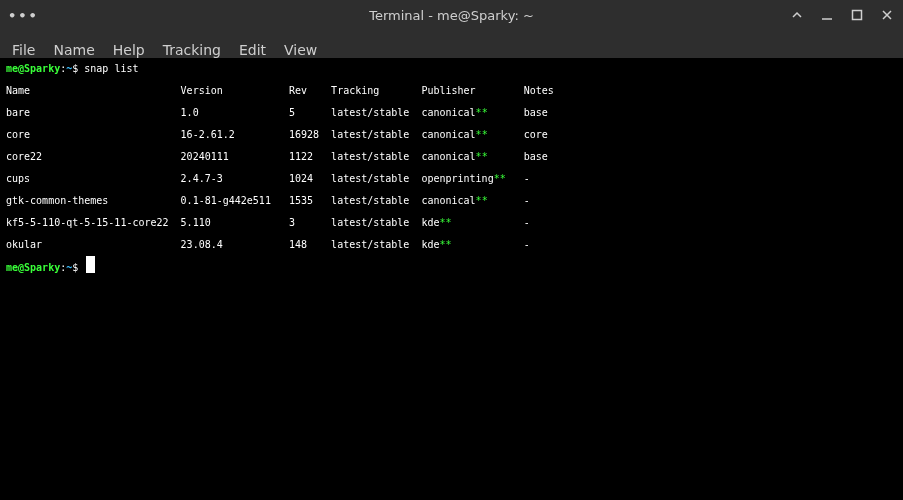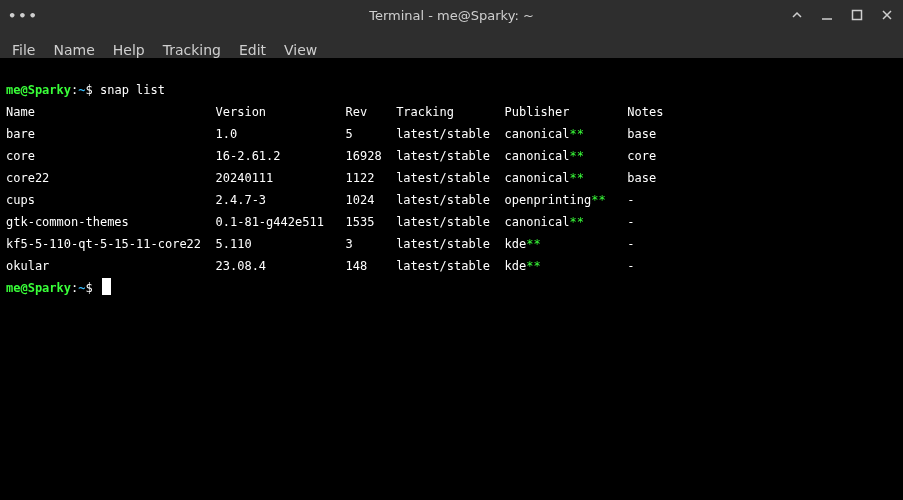--- a/index.html
+++ b/index.html
@@ -31,23 +31,23 @@
       align-items: flex-end;
       gap: 18px;
       padding: 0 12px;
       background: #2e2e2e;
       font-size: 14px;
     }
     .menubar .menu-item { color: #cfcfcf; cursor: pointer; }
     .terminal {
       background: #000;
       height: calc(500px - 30px - 28px);
-      padding: 21px 6px;
+      padding: 0 6px;
       font-family: "DejaVu Sans Mono", "Liberation Mono", monospace;
-      font-size: 12px;
+      font-size: 10px;
       line-height: 22px;
       color: #fff;
       white-space: pre;
       overflow: hidden;
     }
     .prompt-user { color: #39ff39; font-weight: bold; }
     .prompt-path { color: #39bfff; font-weight: bold; }
     .prompt-dollar { color: #fff; }
     .cmd { color: #fff; }
     .ver { color: #39ff39; }

